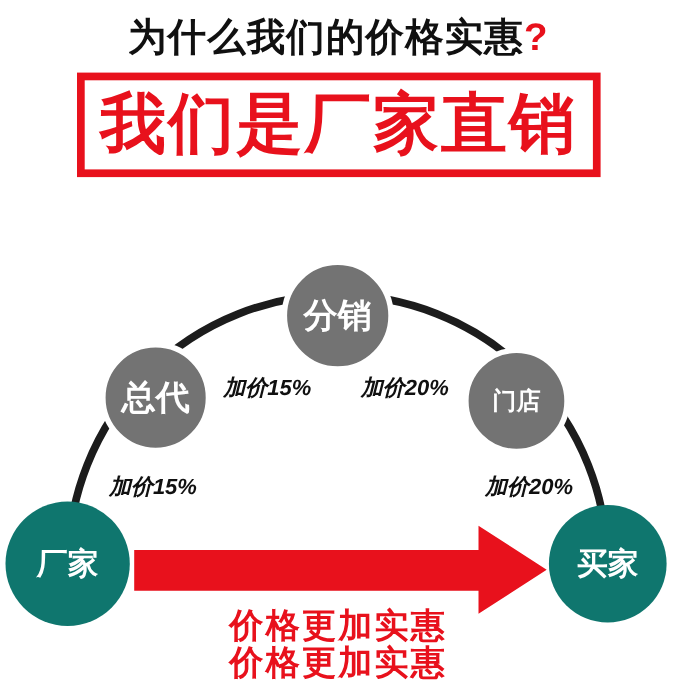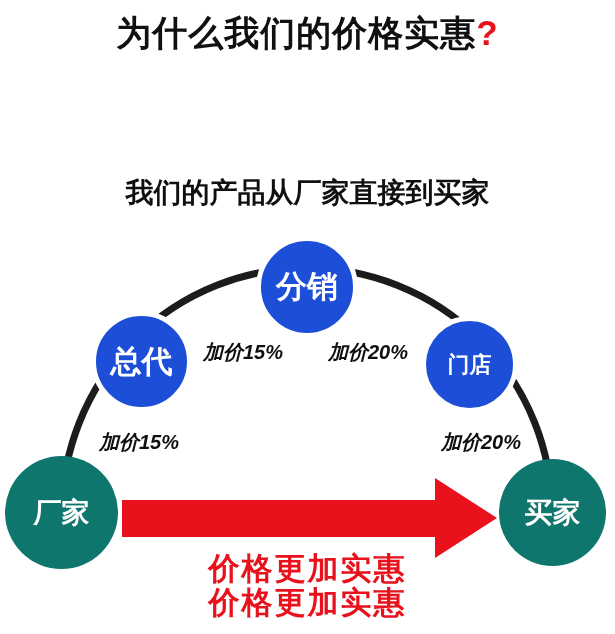--- a/index.html
+++ b/index.html
@@ -37,21 +37,21 @@
     position:absolute; left:0; top:0; pointer-events:none;
   }
   .arc-svg { z-index:1; }
   .arrow-svg { z-index:3; }
 
   .node {
     position:absolute; border-radius:50%;
     display:flex; align-items:center; justify-content:center;
     color:#ffffff; z-index:2; white-space:nowrap;
   }
-  .node.black { background:#1d4ed8; border:5px solid #ffffff; }
+  .node.black { background:#737373; border:5px solid #ffffff; }
   .node.blue  { background:#0f766e; }
 
   .n-dist    { left:256px; top:236px; width:102px; height:102px; font-size:31px; }
   .n-agent   { left:91px;  top:311px; width:101px; height:101px; font-size:31px; }
   .n-store   { left:421px; top:316px; width:97px;  height:97px;  font-size:22px; }
   .n-factory { left:5px;   top:456px; width:113px; height:113px; font-size:28px; }
   .n-buyer   { left:499px; top:459px; width:107px; height:107px; font-size:28px; }
 
   .markup {
     position:absolute; font-size:20px; color:#101010;
@@ -74,22 +74,24 @@
   .footer-1 { top:548px; }
   .footer-2 { top:582px; }
 </style>
 </head>
 <body>
 
 <div class="page">
 
   <div class="title"><span>为什么我们的价格实惠</span><span class="qmark">?</span></div>
 
+  <div class="banner">
+    <span class="banner-text">我们是厂家直销</span>
+  </div>
 
-  <div class="subtitle">我们的产品从厂家直接到买家</div>
 
   <svg class="arc-svg" width="615" height="634" viewBox="0 0 615 634" aria-hidden="true">
     <path d="M 62 513 A 245 245 0 0 1 552 513" fill="none" stroke="#1c1c1c" stroke-width="7"></path>
   </svg>
 
   <div class="node black n-dist">
     <span>分销</span>
   </div>
   <div class="node black n-agent">
     <span>总代</span>

